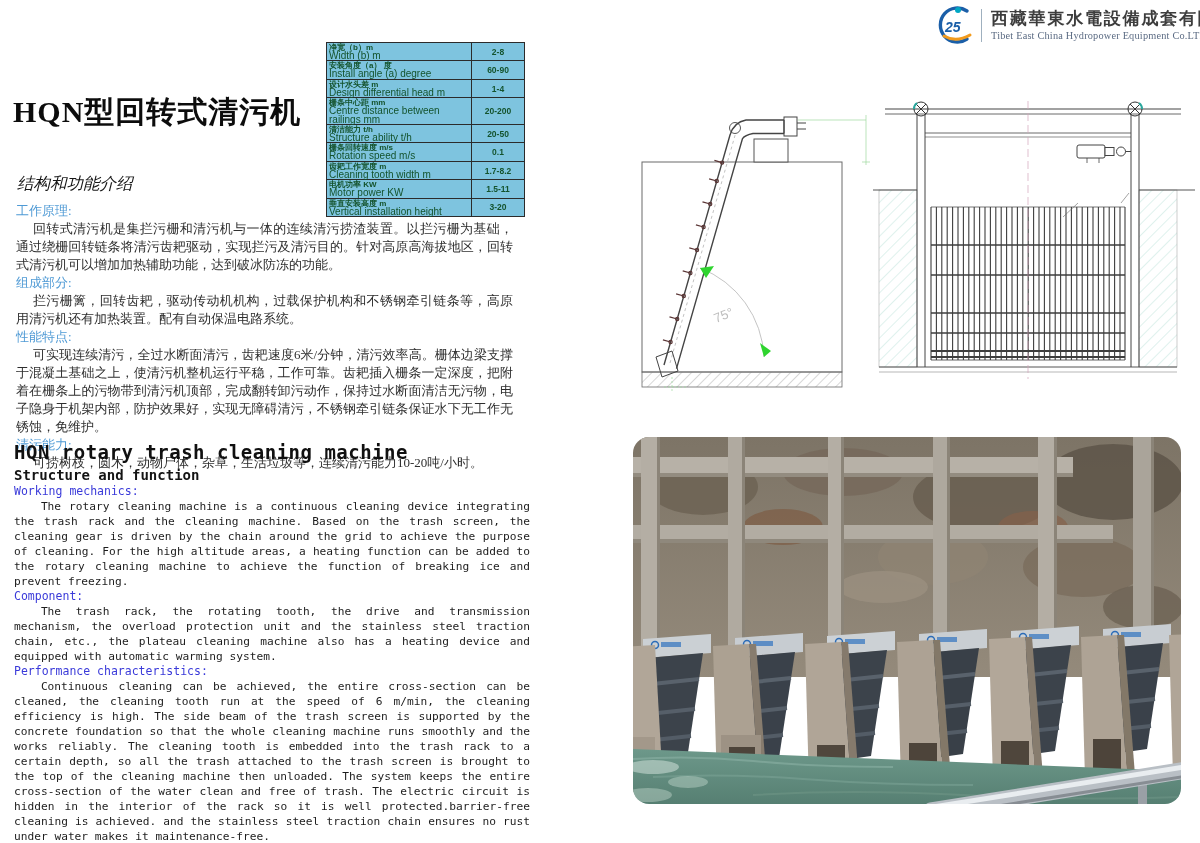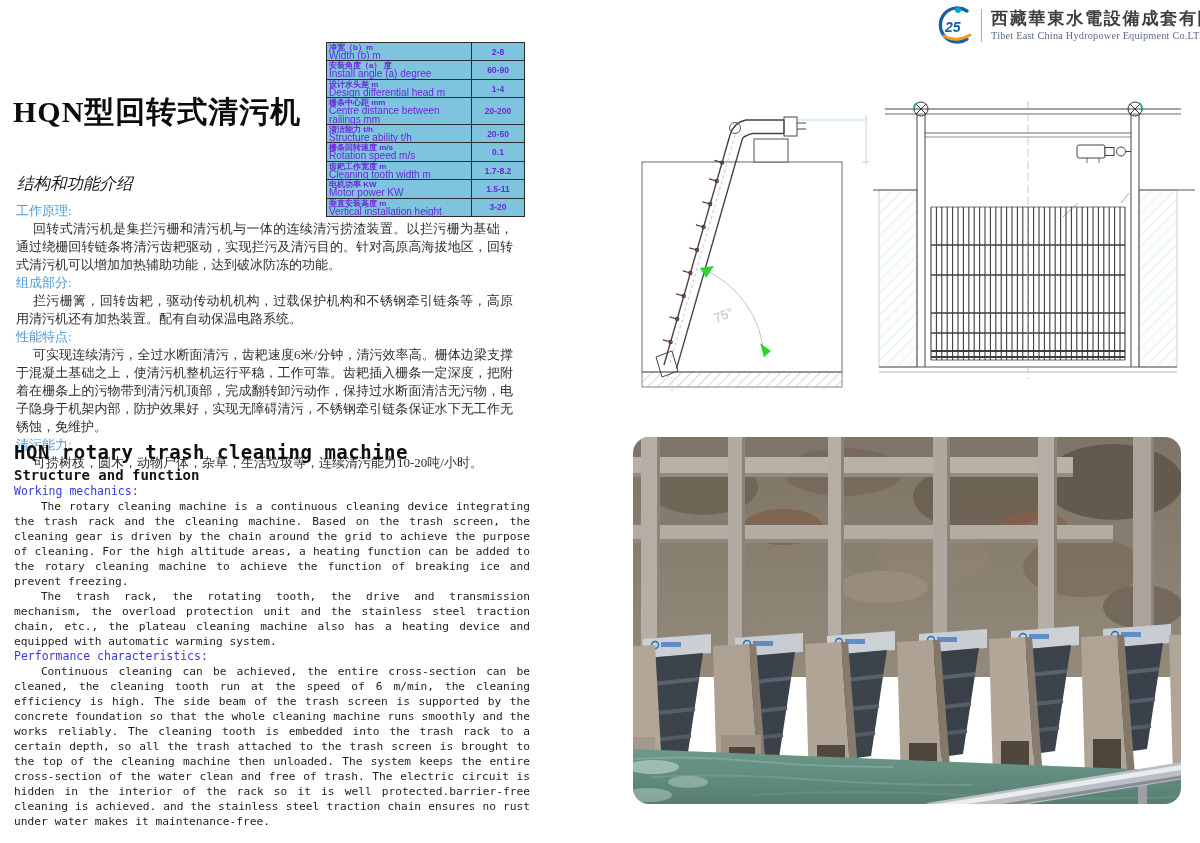--- a/index.html
+++ b/index.html
@@ -20,21 +20,21 @@
             font-size:30px;font-weight:600;color:#0c0c0c;letter-spacing:1px;}
   #zh-subtitle{position:absolute;left:17px;top:173px;font-family:"Liberation Serif","DejaVu Serif",serif;
                font-size:16.5px;color:#161616;font-style:italic;}
   #zh-sections{position:absolute;left:16px;top:202px;width:497px;font-family:"Liberation Serif","DejaVu Serif",serif;
                font-size:13px;line-height:18px;color:#2e2e2e;text-align:justify;}
   .zh-heading{color:#4f9ad5;margin:0;}
   .zh-para{margin:0;text-indent:17px;}
 
   
   #spec-table{position:absolute;left:326px;top:42px;width:192px;border-collapse:collapse;
-              background:#7ec4df;color:#6d28d9;table-layout:fixed;}
+              background:#7ec4df;color:#14532d;table-layout:fixed;}
   #spec-table td{border:1px solid #2b2b2b;padding:0 2px;vertical-align:middle;}
   #spec-table .lbl{width:140px;}
   #spec-table .lbl .zh{font-size:8px;font-weight:bold;line-height:9px;}
   #spec-table .lbl .en{font-size:10px;font-weight:normal;line-height:8.4px;}
   #spec-table .val{width:48px;font-size:8.5px;font-weight:bold;text-align:center;}
 
   
   #en-block{position:absolute;left:14px;top:441px;width:516px;
             font-family:"DejaVu Sans Mono","Liberation Mono",monospace;color:#1d1d1d;}
   #en-title{font-size:19px;font-weight:bold;letter-spacing:0.5px;margin:0 0 4px 0;color:#101010;}
@@ -146,20 +146,21 @@
     <p class="zh-para">可实现连续清污，全过水断面清污，齿耙速度6米/分钟，清污效率高。栅体边梁支撑于混凝土基础之上，使清污机整机运行平稳，工作可靠。齿耙插入栅条一定深度，把附着在栅条上的污物带到清污机顶部，完成翻转卸污动作，保持过水断面清洁无污物，电子隐身于机架内部，防护效果好，实现无障碍清污，不锈钢牵引链条保证水下无工作无锈蚀，免维护。</p>
     <p class="zh-heading">清污能力:</p>
     <p class="zh-para">可捞树枝，圆木，动物尸体，杂草，生活垃圾等，连续清污能力10-20吨/小时。</p>
   </div>
 
   <div id="en-block">
     <h2 id="en-title">HQN rotary trash cleaning machine</h2>
     <h3 id="en-subtitle">Structure and function</h3>
     <p class="en-heading">Working mechanics:</p>
     <p class="en-para">The rotary cleaning machine is a continuous cleaning device integrating the trash rack and the cleaning machine. Based on the trash screen, the cleaning gear is driven by the chain around the grid to achieve the purpose of cleaning. For the high altitude areas, a heating function can be added to the rotary cleaning machine to achieve the function of breaking ice and prevent freezing.</p>
+    <p class="en-heading">Component:</p>
     <p class="en-para">The trash rack, the rotating tooth, the drive and transmission mechanism, the overload protection unit and the stainless steel traction chain, etc., the plateau cleaning machine also has a heating device and equipped with automatic warming system.</p>
     <p class="en-heading">Performance characteristics:</p>
     <p class="en-para">Continuous cleaning can be achieved, the entire cross-section can be cleaned, the cleaning tooth run at the speed of 6 m/min, the cleaning efficiency is high. The side beam of the trash screen is supported by the concrete foundation so that the whole cleaning machine runs smoothly and the works reliably. The cleaning tooth is embedded into the trash rack to a certain depth, so all the trash attached to the trash screen is brought to the top of the cleaning machine then unloaded. The system keeps the entire cross-section of the water clean and free of trash. The electric circuit is hidden in the interior of the rack so it is well protected.barrier-free cleaning is achieved. and the stainless steel traction chain ensures no rust under water makes it maintenance-free.</p>
 
   </div>
 
   <svg id="diagram-side" viewBox="0 0 290 300">
     <defs>
       <pattern id="hatchGray" width="7" height="7" patternUnits="userSpaceOnUse" patternTransform="rotate(45)">
         <line x1="0" y1="0" x2="0" y2="7" stroke="#9a9a9a" stroke-width="0.8"></line>

